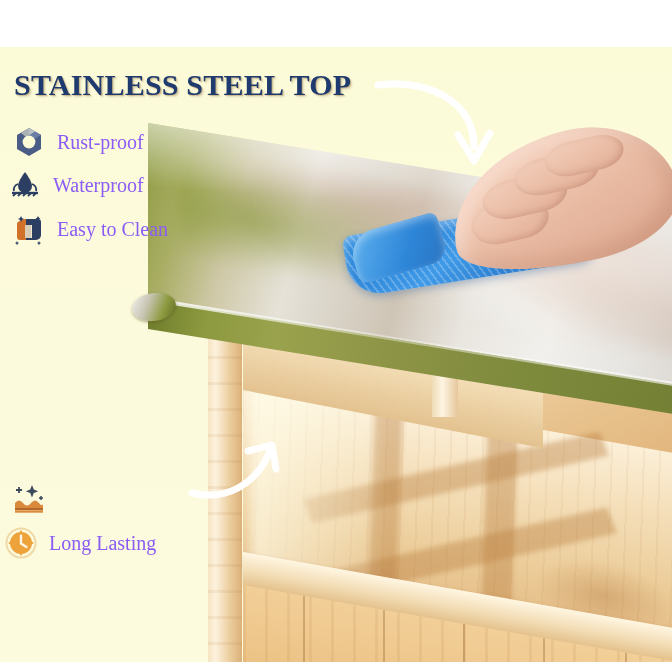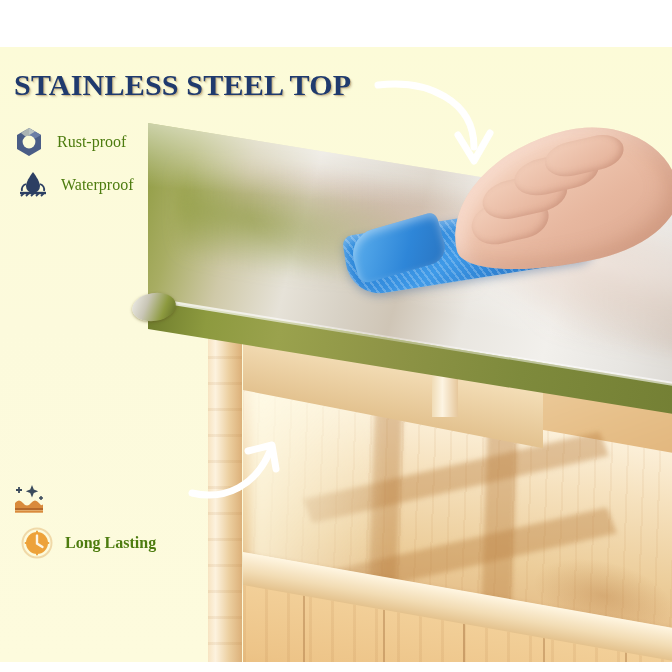--- a/index.html
+++ b/index.html
@@ -130,28 +130,28 @@
   
   .arrow{position:absolute;}
 
   
   .title{position:absolute;font-weight:bold;color:#1f3a6e;letter-spacing:.2px;
      text-shadow:1px 1px 0 rgba(160,120,60,.35),2px 2px 2px rgba(120,90,50,.22);}
   #title-steel{left:14px;top:48px;font-size:30px;}
   #title-wood{left:14px;top:382px;font-size:31px;line-height:34px;}
 
   .feat{position:absolute;display:flex;align-items:center;gap:11px;}
-  .feat .lbl{font-size:16px;color:#4d7c0f;font-family:"Liberation Serif",serif;}
+  .feat .lbl{font-size:20px;color:#8b5cf6;font-family:"Liberation Serif",serif;}
   .ico{width:34px;height:34px;flex:0 0 34px;display:block;}
 
   #f-rust{left:12px;top:105px;}
-  #f-water{left:16px;top:148px;justify-content:space-between;}
+  #f-water{left:8px;top:148px;justify-content:space-between;}
   #f-easy{left:12px;top:192px;}
   #f-skin{left:12px;top:462px;}
-  #f-long{left:20px;top:506px;font-weight:bold;}
+  #f-long{left:4px;top:506px;}
 </style>
 </head>
 <body>
 
 <div id="stage">
 
   <div class="cream"></div>
 
   <div class="photo">
 
@@ -241,20 +241,33 @@
     <svg class="ico" viewBox="0 0 34 34">
       <path d="M17 4 C17 4 10 13 10 18 a7 7 0 0 0 14 0 C24 13 17 4 17 4 Z" fill="#2c3f63"></path>
       <path d="M4 25 h26" stroke="#2c3f63" stroke-width="2.4"></path>
       <path d="M5 28 l3-3 M10 28 l3-3 M15 28 l3-3 M20 28 l3-3 M25 28 l3-3" stroke="#2c3f63" stroke-width="1.8"></path>
       <path d="M24 16 q5 2 4 7" stroke="#2c3f63" stroke-width="1.8" fill="none"></path>
       <path d="M10 16 q-5 2 -4 7" stroke="#2c3f63" stroke-width="1.8" fill="none"></path>
     </svg>
     <span class="lbl">Waterproof</span>
   </div>
 
+  <div class="feat" id="f-easy">
+    <svg class="ico" viewBox="0 0 34 34">
+      <path d="M14 7 h12 a3 3 0 0 1 3 3 v13 a5 5 0 0 1 -5 5 h-10 Z" fill="#2c3f63"></path>
+      <path d="M5 11 q4 -4 9 -4 v21 h-6 a3 3 0 0 1 -3 -3 Z" fill="#d2712a"></path>
+      <path d="M13 13 h7 v13 h-7 Z" fill="#f3ead6"></path>
+      <path d="M14 13 v13 M16 13 v13 M18 13 v13" stroke="#b9a98c" stroke-width=".9"></path>
+      <path d="M9 4 l1 2 l2 1 l-2 1 l-1 2 l-1 -2 l-2 -1 l2 -1 Z" fill="#2c3f63"></path>
+      <path d="M26 4 l.8 1.6 l1.6 .8 l-1.6 .8 l-.8 1.6 l-.8 -1.6 l-1.6 -.8 l1.6 -.8 Z" fill="#2c3f63"></path>
+      <path d="M5 29 l.7 1.4 l1.4 .7 l-1.4 .7 l-.7 1.4 l-.7 -1.4 l-1.4 -.7 l1.4 -.7 Z" fill="#2c3f63"></path>
+      <path d="M27 29 l.7 1.4 l1.4 .7 l-1.4 .7 l-.7 1.4 l-.7 -1.4 l-1.4 -.7 l1.4 -.7 Z" fill="#2c3f63"></path>
+    </svg>
+    <span class="lbl">Easy to Clean</span>
+  </div>
 
 
   <div class="feat" id="f-skin">
     <svg class="ico" viewBox="0 0 34 34">
       <path d="M20 3 l1.8 4.4 l4.4 1.8 l-4.4 1.8 l-1.8 4.4 l-1.8 -4.4 l-4.4 -1.8 l4.4 -1.8 Z" fill="#3a4a5c"></path>
       <path d="M7 5 v6 M4 8 h6" stroke="#3a4a5c" stroke-width="1.8"></path>
       <path d="M29 14 v4 M27 16 h4" stroke="#3a4a5c" stroke-width="1.5"></path>
       <path d="M3 21 q4 -5 8 0 q4 5 8 0 q4 -5 8 0 q3 4 4 1 v6 h-28 Z" fill="#d98a3c"></path>
       <path d="M3 27 h28" stroke="#b4682a" stroke-width="2"></path>
       <path d="M3 29.5 h28" stroke="#d98a3c" stroke-width="2.4"></path>

